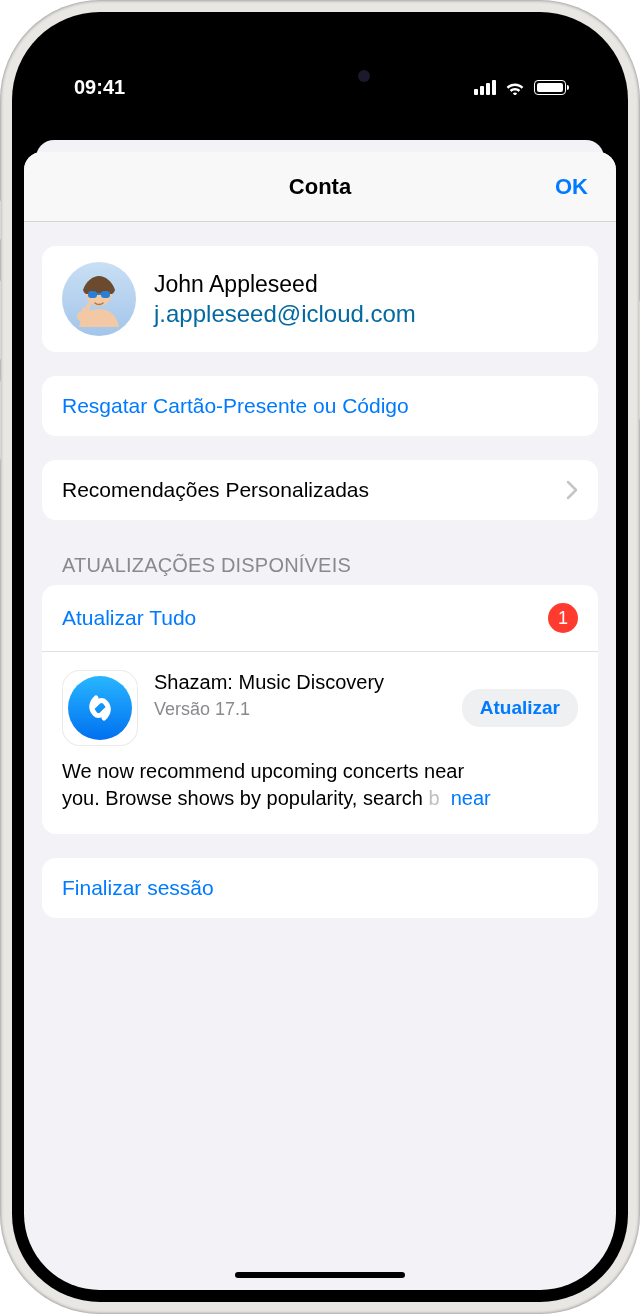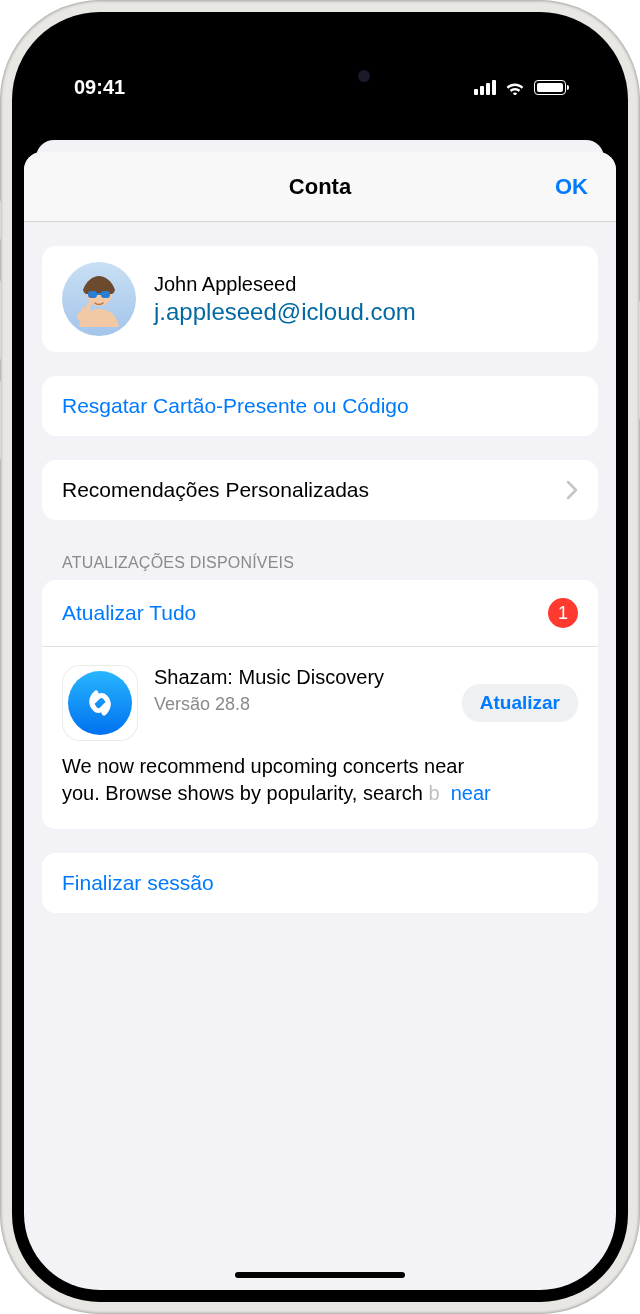--- a/index.html
+++ b/index.html
@@ -124,37 +124,37 @@
     padding: 16px 20px;
   }
   .avatar {
     width: 74px; height: 74px; border-radius: 50%;
     background: linear-gradient(180deg,#c9dff4 0%, #a3c5ea 100%);
     display:flex; align-items:center; justify-content:center;
     overflow:hidden;
     flex-shrink:0;
   }
   .avatar svg { width: 60px; height: 60px; }
-  .profile-name { font-size: 20px; font-weight: 400; color:#000; }
+  .profile-name { font-size: 23px; font-weight: 400; color:#000; }
   .profile-email { font-size: 24px; color: #0369a1; margin-top: 2px; }
 
   .row {
     display: flex; align-items: center; justify-content: space-between;
     padding: 18px 20px;
     font-size: 21px;
     position: relative;
   }
   .row + .row { border-top: 0.5px solid rgba(0,0,0,0.12); }
   .row-label { color:#000; }
   .chevron { color: #c5c5c8; }
   .chevron svg { display:block; }
   .link-row { color: #007aff; }
 
   .section-header {
-    font-size: 16px; color: #8a8a8e; text-transform: uppercase;
+    font-size: 20px; color: #8a8a8e; text-transform: uppercase;
     margin: 34px 20px 6px; letter-spacing: 0.2px;
   }
   .update-header-row {
     display:flex; align-items:center; justify-content:space-between;
     padding: 18px 20px;
     border-bottom: 0.5px solid rgba(0,0,0,0.12);
   }
   .update-all { color:#007aff; font-size:21px; }
   .badge {
     min-width: 30px; height: 30px; border-radius: 15px;
@@ -301,21 +301,21 @@
               <div class="app-icon">
                 <div class="app-icon-inner">
                   <svg width="40" height="40" viewBox="0 0 40 40">
                     <path d="M16 10c-5 5-6 11-1 16 2 2 5 2 7 0l4-4" stroke="#fff" stroke-width="5" fill="none" stroke-linecap="round"></path>
                     <path d="M24 30c5-5 6-11 1-16-2-2-5-2-7 0l-4 4" stroke="#fff" stroke-width="5" fill="none" stroke-linecap="round"></path>
                   </svg>
                 </div>
               </div>
               <div class="app-meta">
                 <div class="app-name">Shazam: Music Discovery</div>
-                <div class="app-version">Versão 28.8</div>
+                <div class="app-version">Versão 17.1</div>
               </div>
               <div class="update-btn">Atualizar</div>
             </div>
             <div class="app-notes">
               <span>We now recommend upcoming concerts near</span><br>
               <span>you. Browse shows by popularity, search </span><span class="fade">b</span>&nbsp;&nbsp;<span class="more-link">near</span>
             </div>
           </div>
 
           <div class="card">

